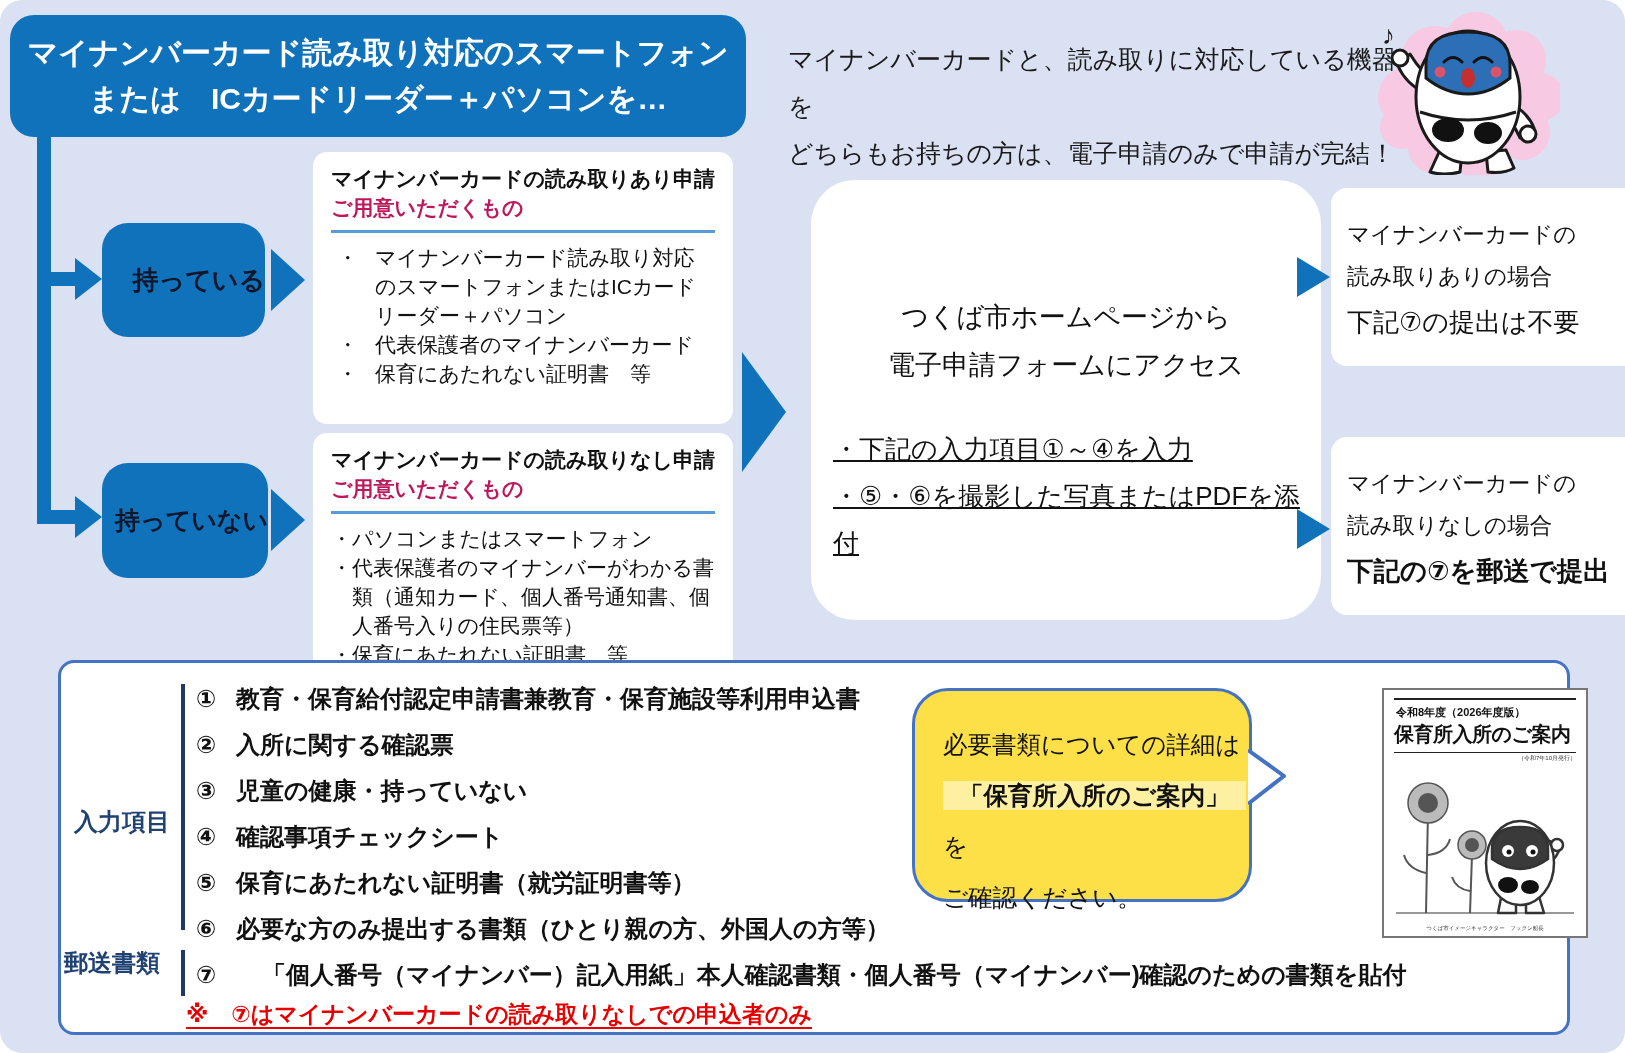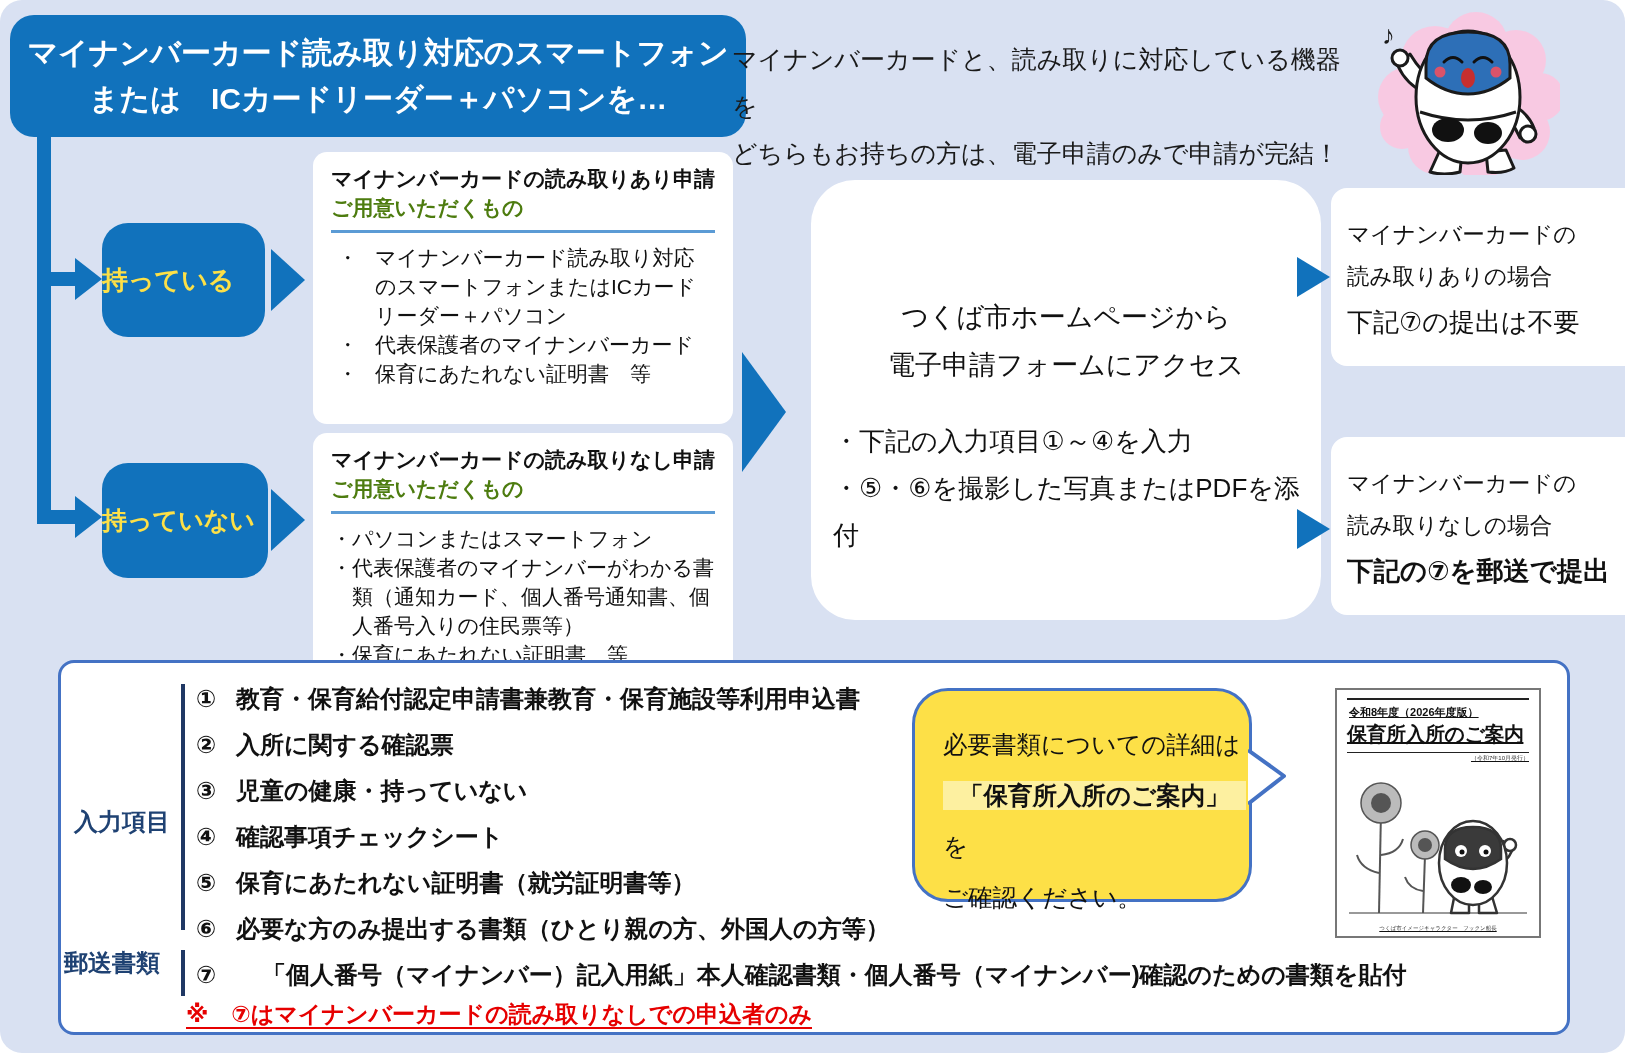--- a/index.html
+++ b/index.html
@@ -4,59 +4,59 @@
 <style>
   html,body{margin:0;padding:0;background:#fff;}
   .abs{position:absolute;}
   .page{position:relative;width:1625px;height:1053px;background:#d9e1f2;overflow:hidden;
         border-radius:22px;font-family:"Liberation Sans","DejaVu Sans",sans-serif;color:#111;}
 
   
   .header-box{left:10px;top:15px;width:736px;height:122px;background:#1172bc;border-radius:24px;
               color:#fff;font-weight:bold;font-size:30px;display:flex;flex-direction:column;
               justify-content:center;align-items:center;gap:16px;line-height:1;}
-  .intro{left:732px;top:36px;width:620px;font-size:25px;line-height:47px;color:#1a1a1a;}
+  .intro{left:788px;top:36px;width:620px;font-size:25px;line-height:47px;color:#1a1a1a;}
 
   
   .blue{background:#1172bc;}
   .vbar{left:37px;top:134px;width:14px;height:390px;}
   .stub{left:37px;width:40px;height:14px;}
   .stub1{top:272px;} .stub2{top:510px;}
   .tri{background:#1172bc;clip-path:polygon(0% 0%,100% 50%,0% 100%);}
   .ah1{left:75px;top:258px;width:27px;height:42px;}
   .ah2{left:75px;top:496px;width:27px;height:42px;}
 
-  .decision{background:#1172bc;border-radius:26px;color:#fde047;font-weight:bold;font-size:26px;
-            display:flex;align-items:center;justify-content:flex-start;}
+  .decision{background:#1172bc;border-radius:26px;color:#0f172a;font-weight:bold;font-size:26px;
+            display:flex;align-items:center;justify-content:flex-end;}
   .have{left:102px;top:223px;width:163px;height:114px;}
   .havenot{left:102px;top:463px;width:166px;height:115px;font-size:25px;}
   .arr-have{left:271px;top:249px;width:34px;height:62px;}
   .arr-havenot{left:271px;top:489px;width:34px;height:62px;}
 
   
   .panel{background:#fff;border-radius:14px;left:313px;width:420px;box-sizing:border-box;
          padding:13px 18px 10px 18px;}
   .panel1{top:152px;height:272px;}
   .panel2{top:393px;height:255px;margin-top:40px;}
   .panel-title{font-size:21px;font-weight:bold;line-height:27px;}
-  .panel-sub{font-size:21px;font-weight:bold;color:#4d7c0f;line-height:27px;margin-top:2px;}
+  .panel-sub{font-size:21px;font-weight:bold;color:#be185d;line-height:27px;margin-top:2px;}
   .panel-rule{height:3px;background:#5b9bd5;border:none;margin:9px 0 10px 0;}
   .panel ul{margin:0;padding:0;list-style:none;font-size:21px;line-height:29px;}
   .panel1 ul li{padding-left:44px;position:relative;}
   .panel1 ul li::before{content:"・";position:absolute;left:6px;}
   .panel2 ul li{padding-left:21px;text-indent:-21px;}
   .panel2 ul li::before{content:"・";}
 
   .big-arrow{left:742px;top:352px;width:44px;height:120px;}
 
   
   .center-box{left:783px;top:180px;width:510px;height:440px;background:#fff;border-radius:44px;margin-left:28px;}
   .cline{position:absolute;width:100%;text-align:center;font-size:27px;line-height:30px;}
   .cl1{top:122px;} .cl2{top:170px;}
-  .cbullets{position:absolute;left:22px;top:238px;font-size:26px;line-height:47px;}
+  .cbullets{position:absolute;left:22px;top:246px;font-size:26px;line-height:47px;text-decoration:underline;}
 
   .stri-top{left:1297px;top:257px;width:33px;height:40px;}
   .stri-bot{left:1297px;top:509px;width:33px;height:40px;}
 
   
   .rbox{background:#fff;border-radius:16px;left:1331px;width:320px;box-sizing:border-box;
         padding:26px 16px 10px 16px;font-size:22.5px;line-height:42px;}
   .rbox-top{top:188px;height:178px;}
   .rbox-bot{top:437px;height:178px;}
   .rbox .big{font-size:26px;margin-top:3px;}
@@ -78,22 +78,22 @@
   .note{left:186px;top:999px;font-size:23px;font-weight:bold;color:#e60000;
         text-decoration:underline;text-underline-offset:5px;}
 
   
   .bubble{left:912px;top:688px;width:340px;height:214px;background:#fde047;border:3.5px solid #4472c4;
           border-radius:36px;box-sizing:border-box;padding:28px 0 0 28px;font-size:24.5px;line-height:51px;}
   .hl{background:#fdf0a0;font-weight:bold;padding:1px 16px;}
   .tail{left:1248px;top:744px;width:42px;height:68px;}
 
   
-  .booklet{left:1335px;top:688px;width:206px;height:250px;background:#fff;border:2px solid #777;
-           box-sizing:border-box;overflow:hidden;text-decoration:underline;}
+  .booklet{left:1382px;top:688px;width:206px;height:250px;background:#fff;border:2px solid #777;
+           box-sizing:border-box;overflow:hidden;}
   .bk-rule-top{margin:8px 10px 0;border-top:2px solid #222;}
   .bk-edition{margin:5px 12px 0;font-size:11px;font-weight:bold;}
   .bk-title{margin:1px 10px 0;font-size:20px;font-weight:bold;letter-spacing:-0.5px;white-space:nowrap;}
   .bk-rule2{margin:4px 10px 0;border-top:1.5px solid #222;}
   .bk-date{margin:1px 10px 0;font-size:6px;text-align:right;color:#333;}
   .bk-caption{font-size:5.5px;text-align:center;color:#333;margin-top:0px;}
 
   .mascot{left:1360px;top:2px;width:200px;height:173px;}
 </style>
 </head>

